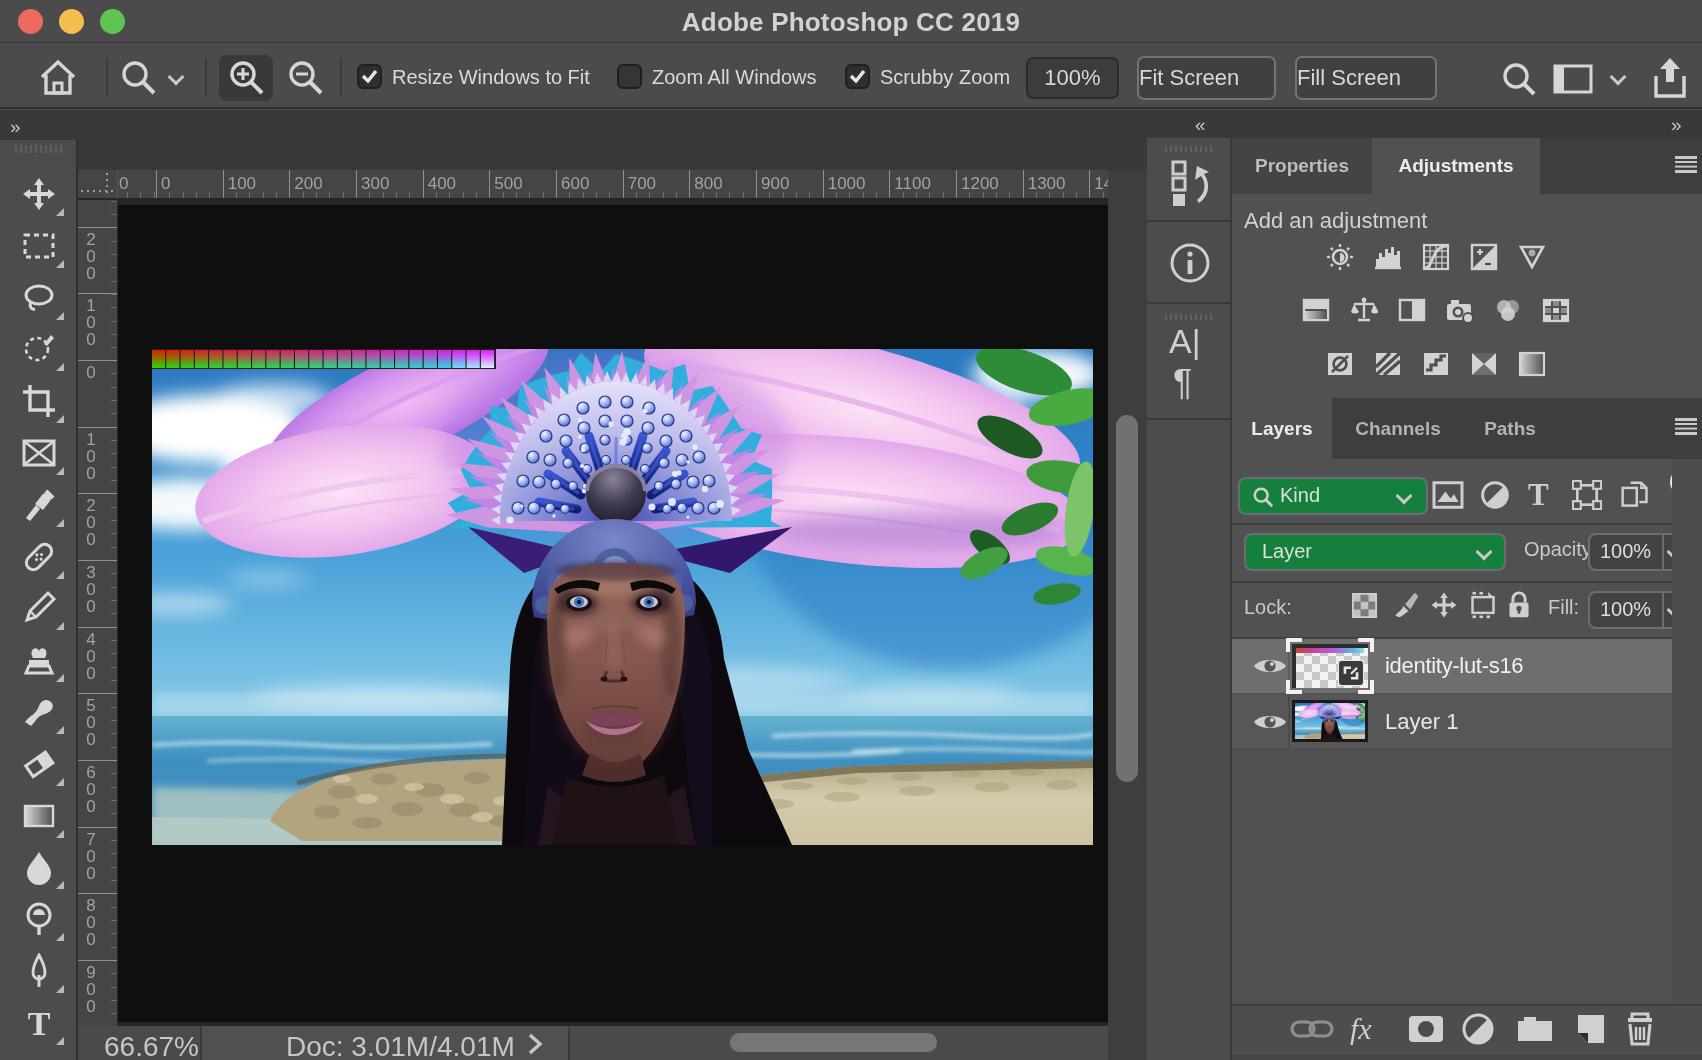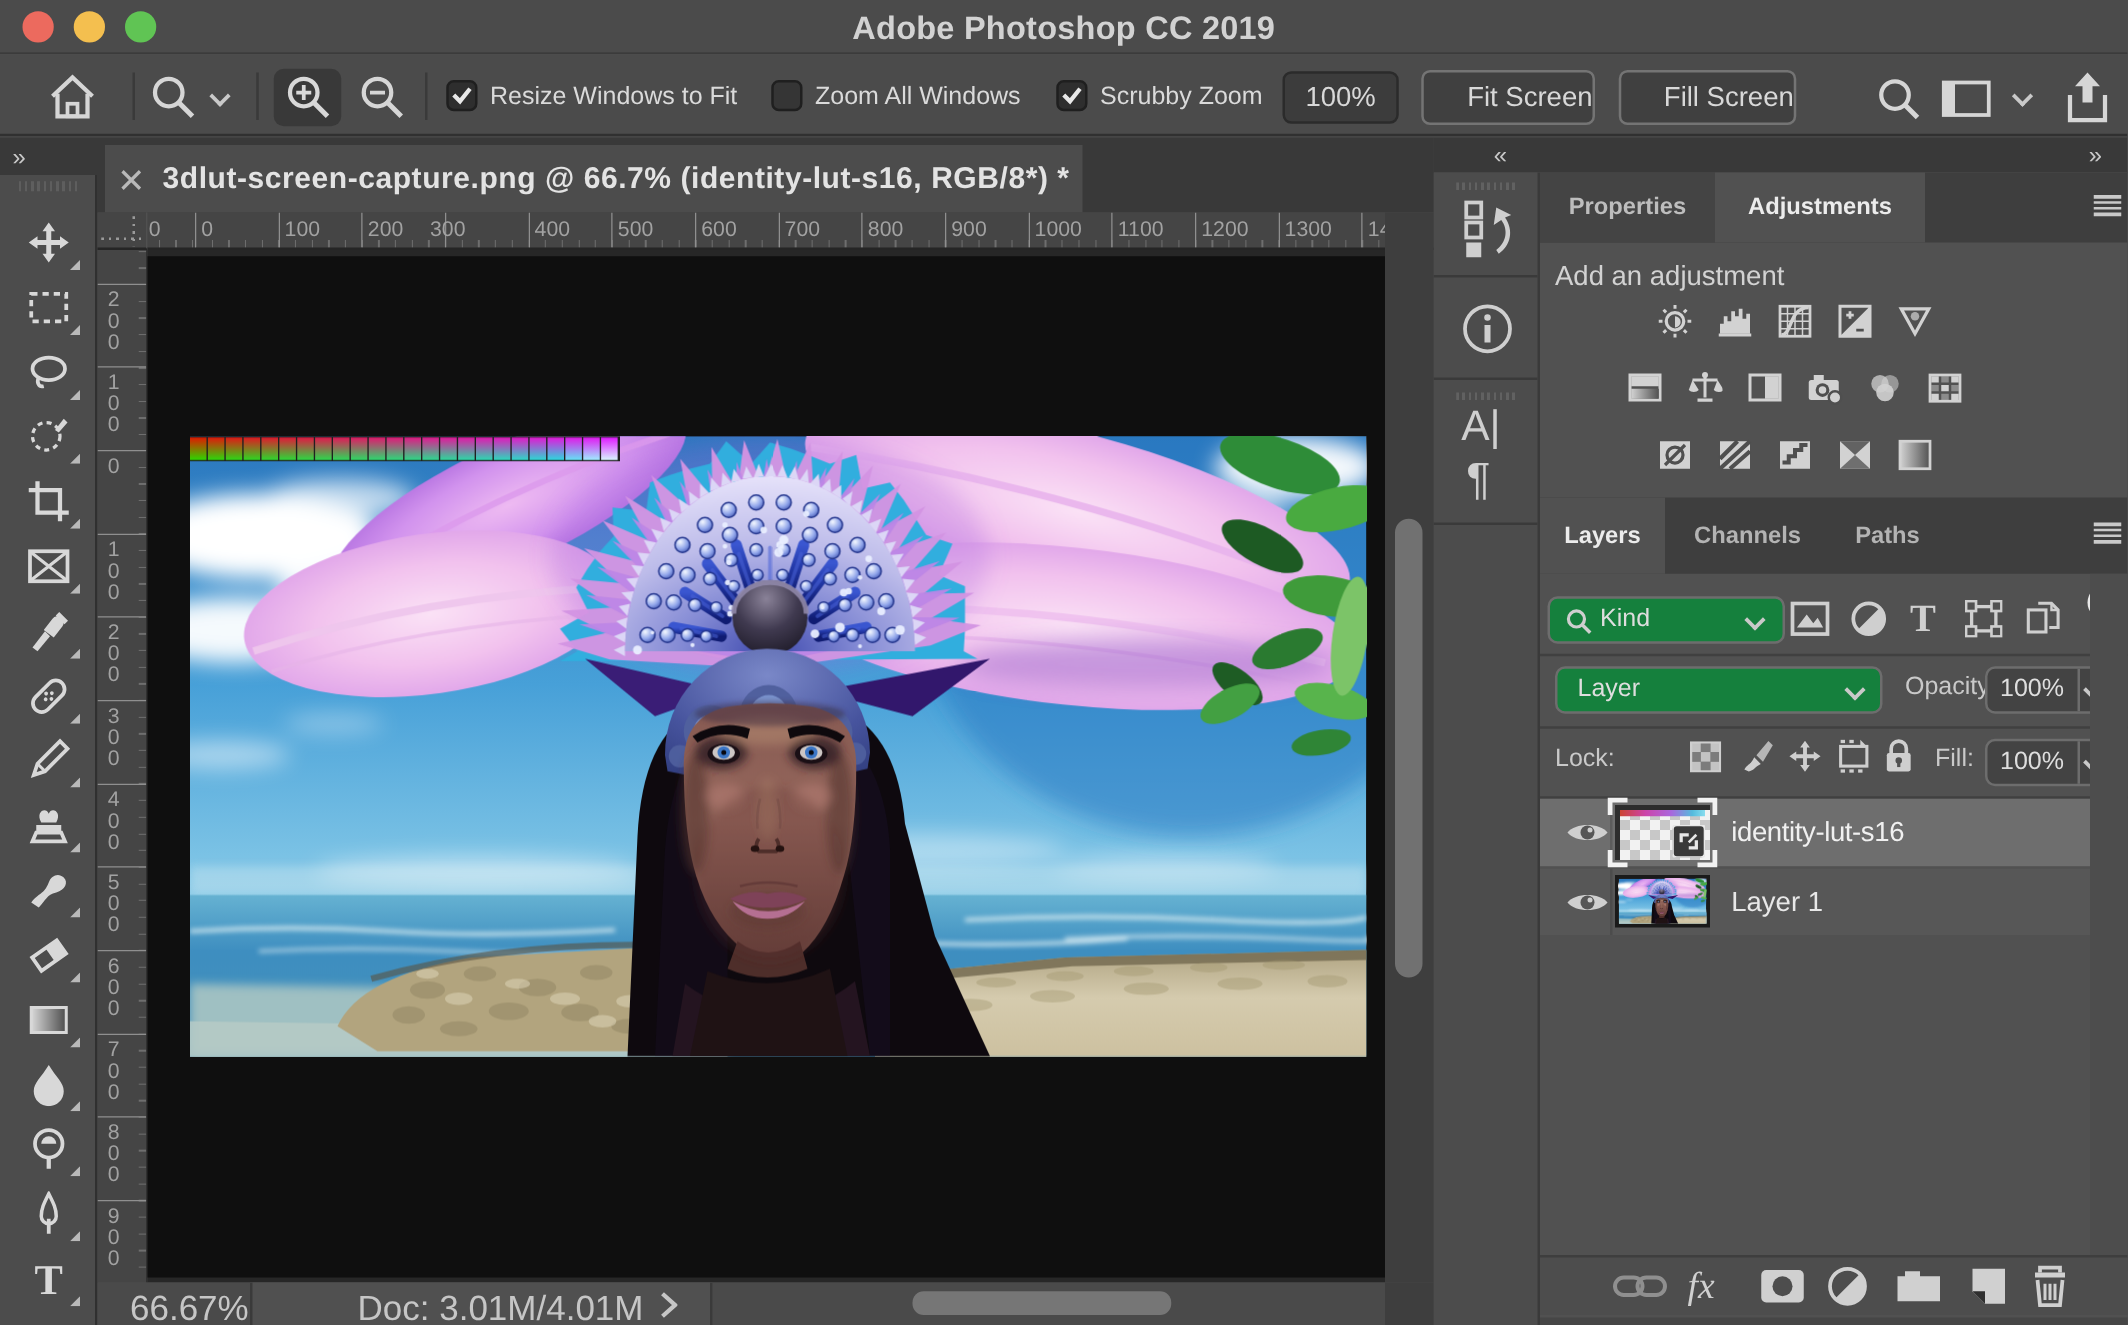--- a/index.html
+++ b/index.html
@@ -9,21 +9,21 @@
 
 #titlebar { left:0; top:0; width:1702px; height:43px; background:#4b4b4b; border-bottom:1px solid #373737; }
 .tl { position:absolute; top:9px; width:25px; height:25px; border-radius:50%; }
 #title { position:absolute; top:7px; left:0; width:1702px; text-align:center; font-size:26px; font-weight:600; color:#d2d2d2; letter-spacing:0.2px; }
 
 #options { left:0; top:44px; width:1702px; height:65px; background:#4b4b4b; border-bottom:2px solid #303030; }
 .vsep { position:absolute; top:14px; height:38px; width:2px; background:#3a3a3a; }
 .optlabel { position:absolute; top:22px; font-size:20px; color:#dadada; white-space:nowrap;text-align:center; }
 .cb { position:absolute; top:20px; width:25px; height:25px; border-radius:6px; background:#353535; border:2px solid #1f1f1f; }
 .cb.on { background:#2e2e2e; }
-.btn { position:absolute; top:12px; height:44px; border:2px solid #747474; border-radius:7px; background:#404040; font-size:22px; color:#d8d8d8; text-align:right; }
+.btn { position:absolute; top:12px; height:44px; border:2px solid #747474; border-radius:7px; background:#404040; font-size:22px; color:#d8d8d8; text-align:left; }
 
 #tabbar { left:0; top:110px; width:1147px; height:60px; background:#393939; }
 #doctab { position:absolute; left:84px; top:6px; width:782px; height:54px; background:#4c4c4c; }
 #doctab .title { position:absolute; left:46px; top:13px; font-size:24px; font-weight:700; color:#e3e3e3; letter-spacing:0.45px; white-space:nowrap; }
 
 #rhdr { left:1147px; top:110px; width:555px; height:28px; background:#393939; }
 
 #toolbar { left:0; top:140px; width:78px; height:920px; background:#4c4c4c; border-right:2px solid #303030; }
 .tool { position:absolute; left:12px; width:54px; height:44px; }
 
@@ -124,26 +124,20 @@
   <div class="chev" style="left:1612px;top:27px"></div>
   <svg class="abs" style="left:1652px;top:12px" width="36" height="44" viewBox="0 0 36 44">
     <path d="M18 2 L28 13 L22 13 L22 26 L14 26 L14 13 L8 13 Z" fill="#d6d6d6"></path>
     <path d="M4 20 L4 40 L32 40 L32 20" fill="none" stroke="#d6d6d6" stroke-width="3.4"></path>
   </svg>
 </div>
 
 <div class="abs" id="tabbar">
   <div class="abs" style="left:10px;top:6px;font-size:19px;color:#c9c9c9;letter-spacing:-2px;">»</div>
   <div class="abs" style="left:16px;top:36px;width:48px;height:8px;background-image:repeating-linear-gradient(90deg,#5e5e5e 0 2px,transparent 2px 5px);"></div>
-  <div id="doctab">
-    <svg style="position:absolute;left:12px;top:19px" width="18" height="18" viewBox="0 0 18 18">
-      <path d="M2 2 L16 16 M16 2 L2 16" stroke="#b9b9b9" stroke-width="2.6"></path>
-    </svg>
-    <div class="title">3dlut-screen-capture.png @ 66.7% (identity-lut-s16, RGB/8*) *</div>
-  </div>
 </div>
 
 <div class="abs" id="rhdr">
   <div class="abs" style="left:48px;top:4px;font-size:19px;color:#c9c9c9;">«</div>
   <div class="abs" style="left:524px;top:4px;font-size:19px;color:#c9c9c9;">»</div>
 </div>
 
 <div class="abs" id="toolbar">
   <div class="abs" style="left:15px;top:5px;width:48px;height:8px;background-image:repeating-linear-gradient(90deg,#5e5e5e 0 2px,transparent 2px 5px);"></div>
   <svg width="0" height="0">
@@ -304,21 +298,21 @@
 <div class="abs" id="hruler">
     <div style="position:absolute;left:0;top:0;width:1029px;height:28px;background-image:repeating-linear-gradient(90deg,#6e6e6e 0 1px,transparent 1px 13.333333333333334px);background-position:38.0px 0;height:28px;top:22px;height:6px;"></div>
     <div class="hnum" style="left:1px">0</div>
     <div class="htick" style="left:38.0px"></div>
     <div class="hnum" style="left:43.0px">0</div>
     <div class="htick" style="left:104.7px"></div>
     <div class="hnum" style="left:109.7px">100</div>
     <div class="htick" style="left:171.3px"></div>
     <div class="hnum" style="left:176.3px">200</div>
     <div class="htick" style="left:238.0px"></div>
-    <div class="hnum" style="left:226px">300</div>
+    <div class="hnum" style="left:243.0px">300</div>
     <div class="htick" style="left:304.7px"></div>
     <div class="hnum" style="left:309.7px">400</div>
     <div class="htick" style="left:371.3px"></div>
     <div class="hnum" style="left:376.3px">500</div>
     <div class="htick" style="left:438.0px"></div>
     <div class="hnum" style="left:443.0px">600</div>
     <div class="htick" style="left:504.7px"></div>
     <div class="hnum" style="left:509.7px">700</div>
     <div class="htick" style="left:571.3px"></div>
     <div class="hnum" style="left:576.3px">800</div>

